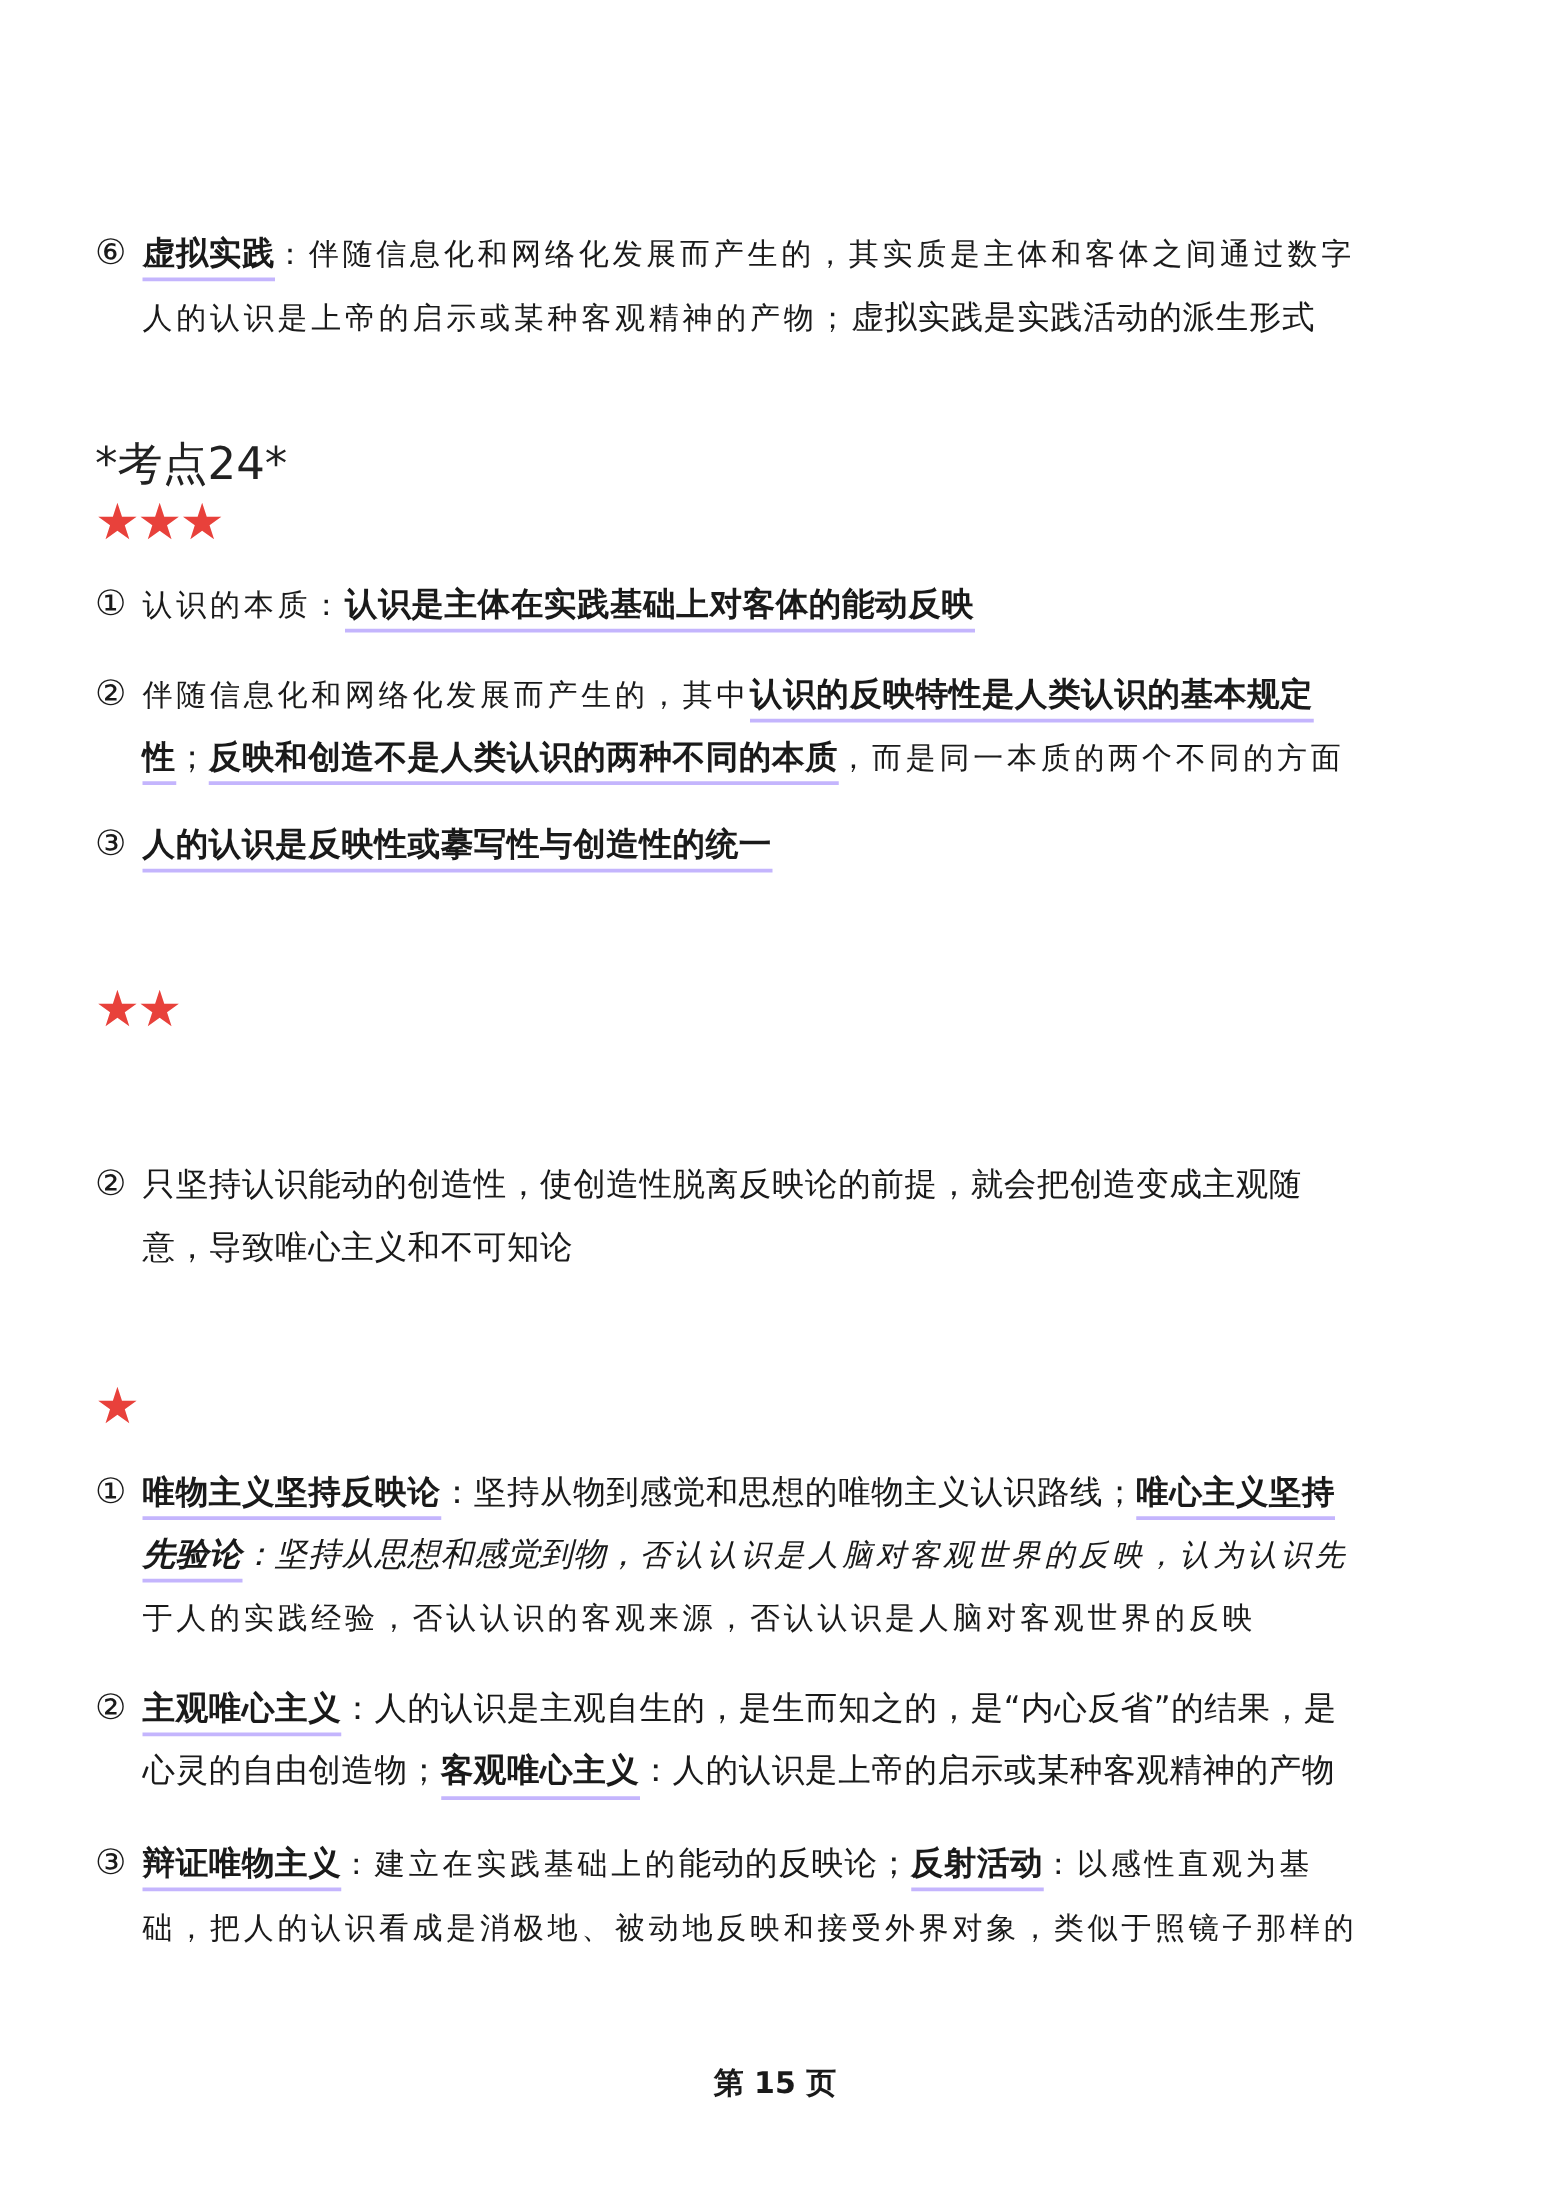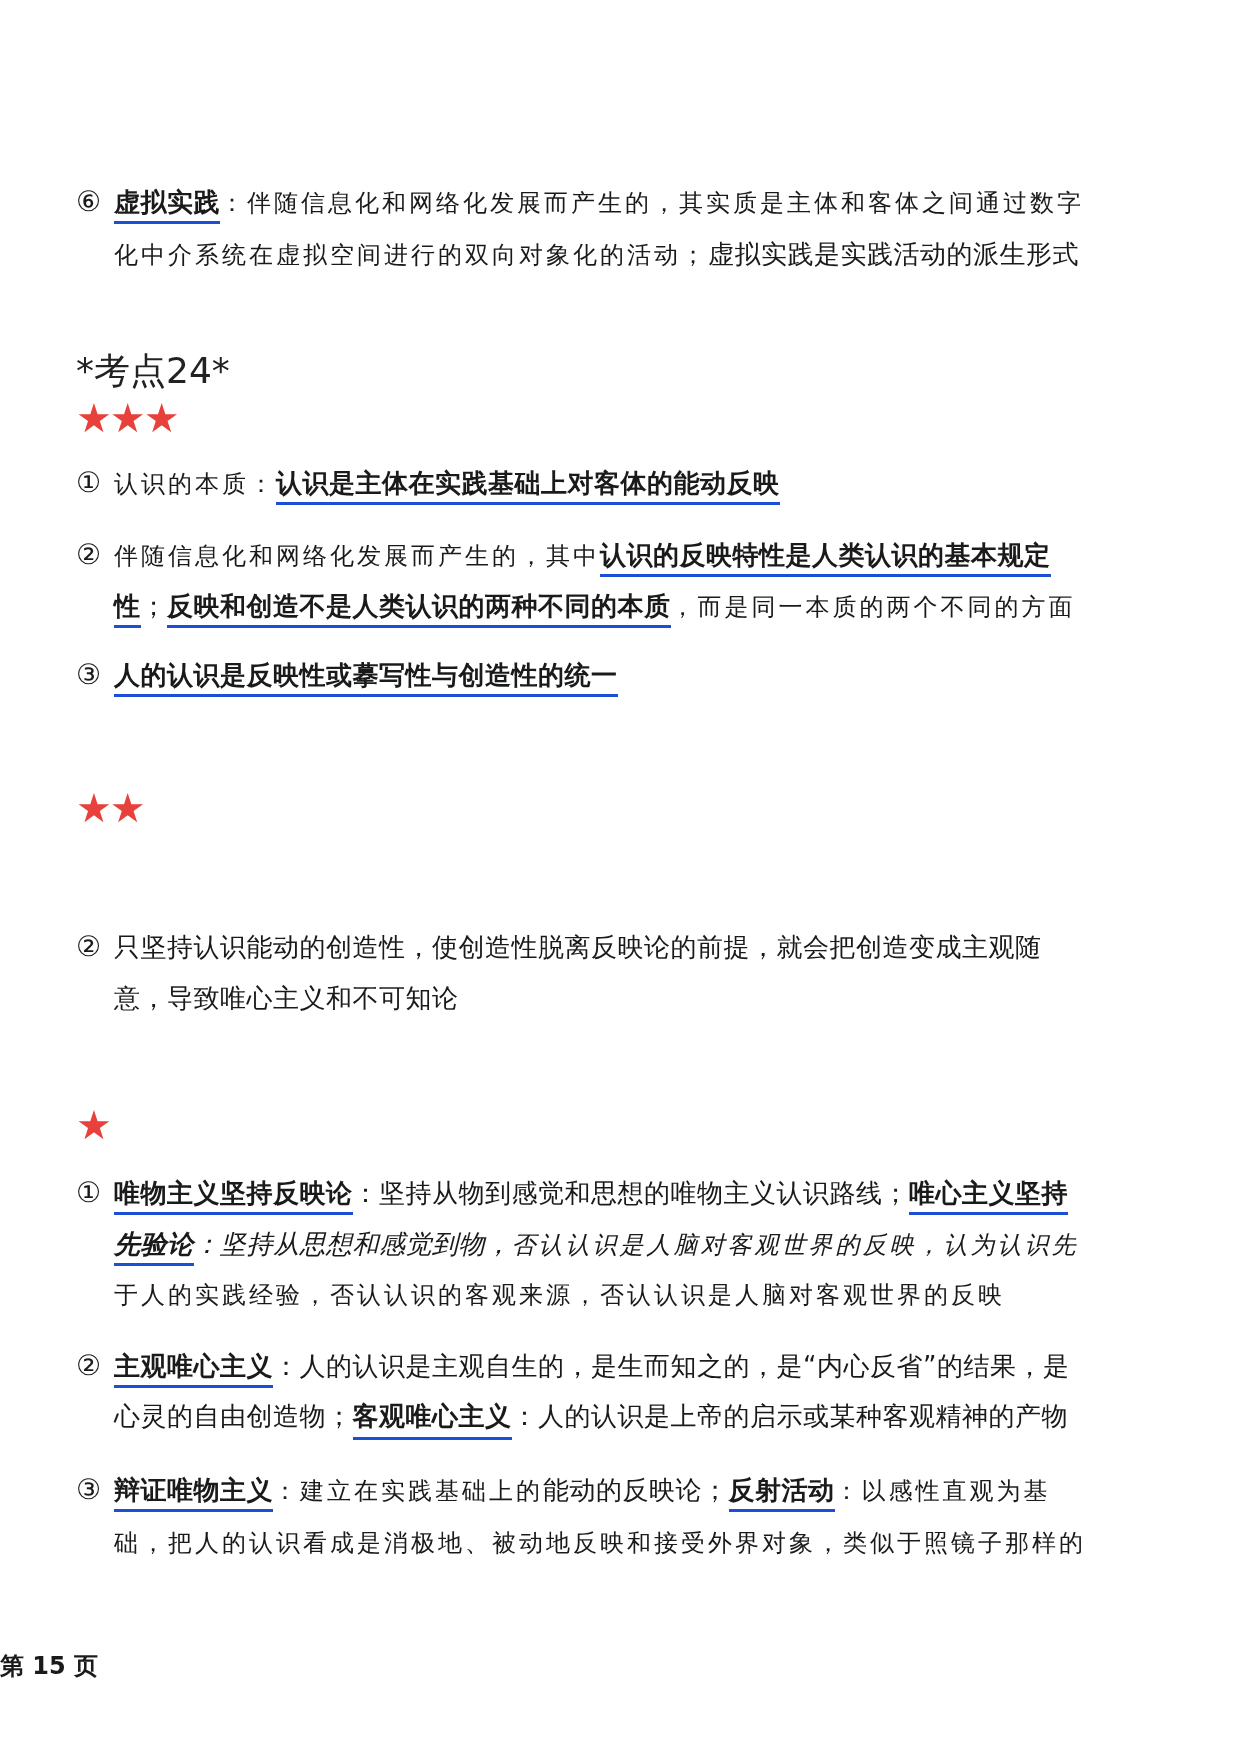--- a/index.html
+++ b/index.html
@@ -35,21 +35,21 @@
       width: 38px;
       font-size: 28px;
     }
     .serif {
       font-family: "DejaVu Serif", "Liberation Serif", serif;
       letter-spacing: 3px;
       font-size: 24px;
     }
     .u {
       font-weight: bold;
-      border-bottom: 3px solid #1d4ed8;
+      border-bottom: 3px solid #c4b5fd;
       padding-bottom: 4px;
     }
     .heading {
       position: absolute;
       left: 76px;
       top: 347px;
       font-size: 36px;
       color: #222;
     }
     .stars {
@@ -58,35 +58,35 @@
       color: #e8413b;
       font-size: 40px;
       line-height: 40px;
       letter-spacing: -2px;
     }
     .footer {
       position: absolute;
       left: 0;
       width: 1240px;
       top: 1650px;
-      text-align: left;
+      text-align: center;
       font-weight: bold;
       font-size: 24px;
     }
   </style>
 </head>
 <body>
 
 <div class="page">
 
   <div class="line" style="top:184px;">
     <span class="num">⑥</span><span class="u">虚拟实践</span><span class="serif">：</span><span class="serif">伴随信息化和网络化发展而产生的，其实质是主体和客体之间通过数字</span>
   </div>
   <div class="line cont" style="top:236px;">
-    <span class="serif">化中介系统在虚拟空间进行的双向对象化的活动；</span><span>虚拟实践是实践活动的派生形式</span>
+    <span class="serif">人的认识是上帝的启示或某种客观精神的产物；</span><span>虚拟实践是实践活动的派生形式</span>
   </div>
 
   <div class="heading">*考点24*</div>
 
   <div class="stars" style="top:398px;">★★★</div>
 
   <div class="line" style="top:465px;">
     <span class="num">①</span><span class="serif">认识的本质：</span><span class="u">认识是主体在实践基础上对客体的能动反映</span>
   </div>
 

